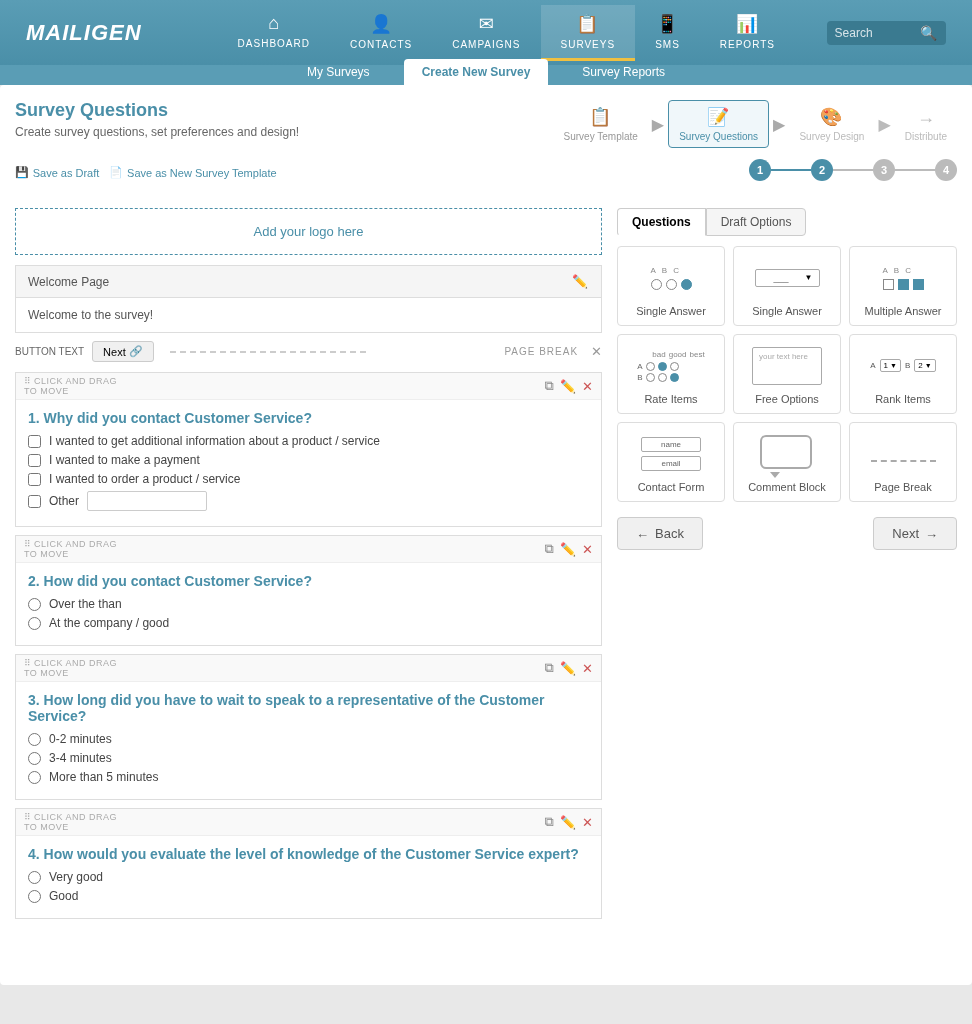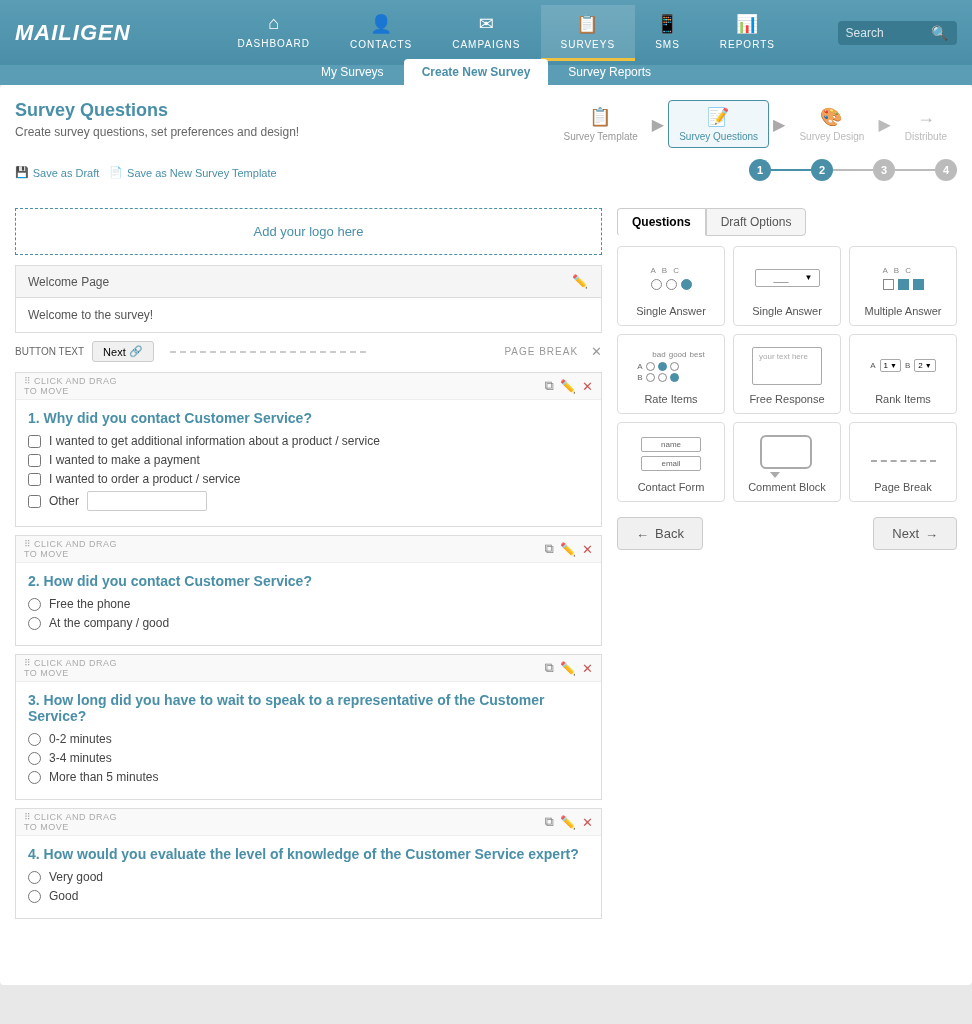--- a/index.html
+++ b/index.html
@@ -4,21 +4,21 @@
   <style>
     * { box-sizing: border-box; margin: 0; padding: 0; }
     body { font-family: Arial, sans-serif; font-size: 13px; background: #e8e8e8; }
 
     
     .top-nav {
       background: linear-gradient(to bottom, #5a9db5, #4a8fa8);
       height: 65px;
       display: flex;
       align-items: center;
-      padding: 0 15px;
+      padding: 0 26px;
     }
     .logo {
       color: white;
       font-size: 22px;
       font-weight: bold;
       font-style: italic;
       letter-spacing: 1px;
       margin-right: 30px;
       min-width: 130px;
     }
@@ -62,21 +62,21 @@
       width: 80px;
     }
     .search-box input::placeholder { color: rgba(255,255,255,0.8); }
     .search-icon-btn { color: white; cursor: pointer; font-size: 14px; }
 
     
     .sub-nav {
       background: #5a9db5;
       display: flex;
       justify-content: center;
-      gap: 2px;
+      gap: 16px;
       padding: 0 0 0 0;
       height: 20px;
       align-items: flex-end;
     }
     .sub-nav-item {
       padding: 6px 18px;
       color: white;
       font-size: 12px;
       cursor: pointer;
       border-radius: 4px 4px 0 0;
@@ -494,21 +494,21 @@
           <div class="question-actions">
             <button class="q-action-btn">⧉</button>
             <button class="q-action-btn">✏️</button>
             <button class="q-action-btn delete">✕</button>
           </div>
         </div>
         <div class="question-body">
           <div class="question-text">2. How did you contact Customer Service?</div>
           <div class="answer-option">
             <input type="radio" name="q2" style="">
-            <span>Free the phone</span>
+            <span>Over the than</span>
           </div>
           <div class="answer-option">
             <input type="radio" name="q2" style="">
             <span>At the company / good</span>
           </div>
         </div>
       </div>
 
       <div class="question-block">
         <div class="question-drag-bar">
@@ -640,21 +640,21 @@
           </div>
           <div class="q-type-label">Rate Items</div>
         </div>
 
         <div class="question-type-card">
           <div class="q-type-visual">
             <div style="border:1px solid #aaa;border-radius:2px;padding:4px 6px;font-size:8px;color:#aaa;width:70px;height:38px;display:flex;align-items:flex-start;">
               your text here
             </div>
           </div>
-          <div class="q-type-label">Free Response</div>
+          <div class="q-type-label">Free Options</div>
         </div>
 
         <div class="question-type-card">
           <div class="q-type-visual">
             <div style="display:flex;gap:4px;align-items:center;font-size:8px;">
               <span style="color:#555;">A</span>
               <div style="border:1px solid #aaa;border-radius:2px;padding:1px 3px;display:flex;align-items:center;gap:2px;">
                 <span>1</span>
                   <span style="font-size:7px;">▼</span>
               </div>

